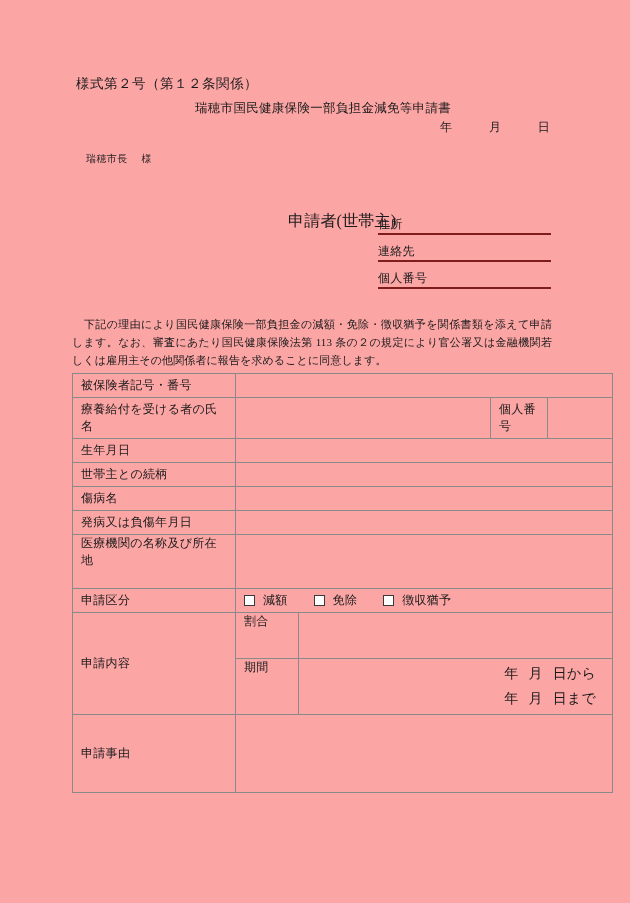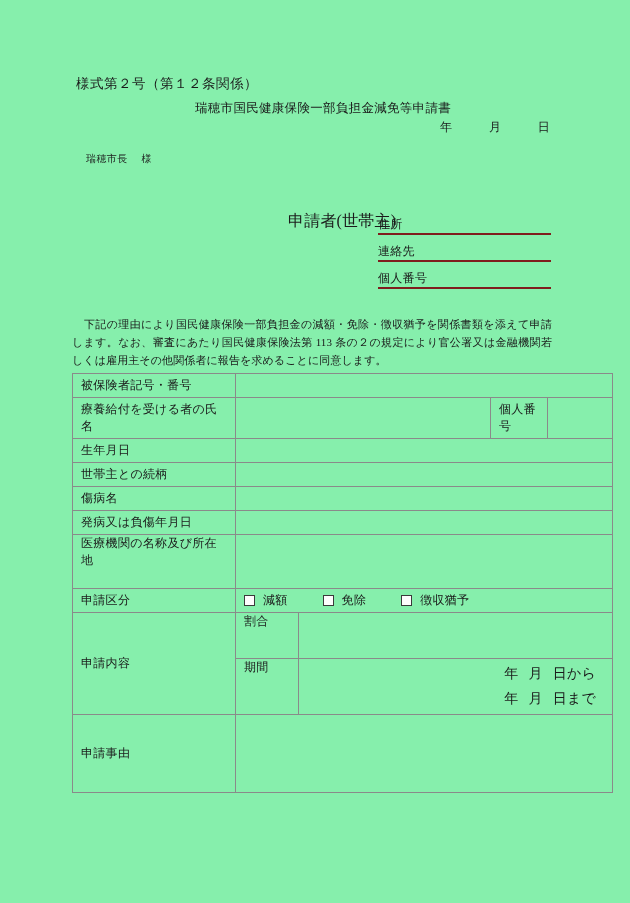--- a/index.html
+++ b/index.html
@@ -12,21 +12,21 @@
     height: 903px;
     position: relative;
     font-family: "Liberation Serif", "DejaVu Serif", serif;
     color: #1a1a1a;
     background: #fdfdfd;
     overflow: hidden;
   }
   .page {
     position: absolute;
     inset: 0;
-    background: #86efac;
+    background: #fca5a5;
   }
 
   
   .form-code {
     position: absolute;
     left: 76px;
     top: 75px;
     font-size: 13.5px;
     letter-spacing: 0.5px;
     white-space: nowrap;
@@ -134,21 +134,21 @@
   .form-table td.top { vertical-align: top; padding-top: 0; }
   .form-table td.sublabel { width: 63px; }
   .cbox {
     display: inline-block;
     width: 9px;
     height: 9px;
     border: 1px solid #3a3a3a;
     background: #fdfdfd;
     flex: 0 0 auto;
   }
-  .cb-group { display: flex; align-items: center; gap: 9px; }
+  .cb-group { display: flex; align-items: center; }
   .cb-item { display: flex; align-items: center; gap: 8px; margin-right: 26px; }
   .cb-item:last-child { margin-right: 0; }
 
   .period-lines {
     text-align: right;
     padding-right: 8px;
     line-height: 1.75;
     font-size: 14px;
   }
   .period-lines .seg { letter-spacing: 0.2px; }

